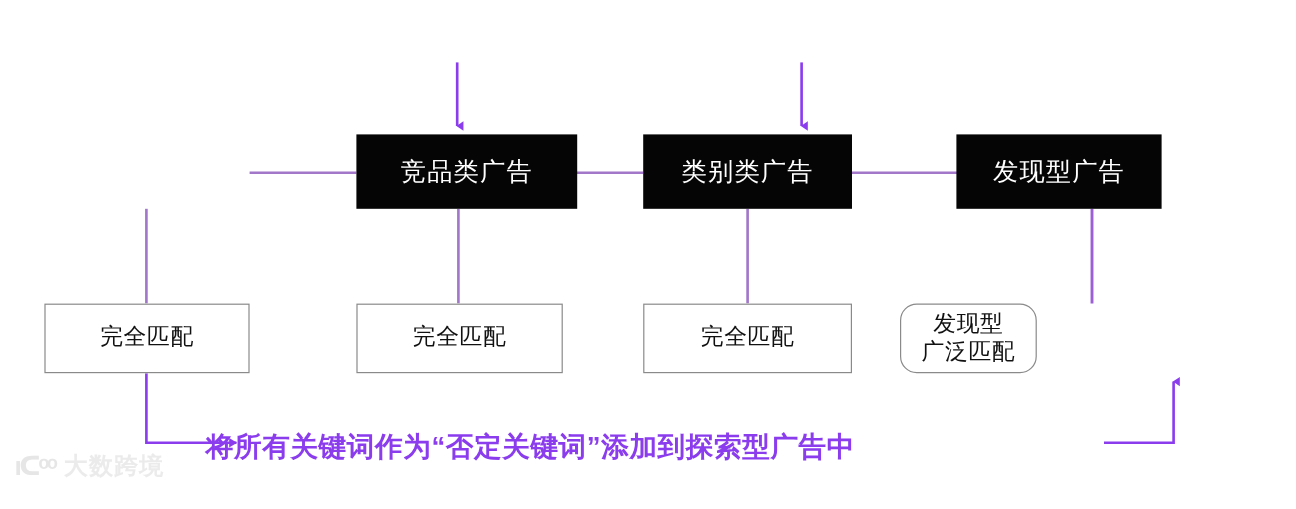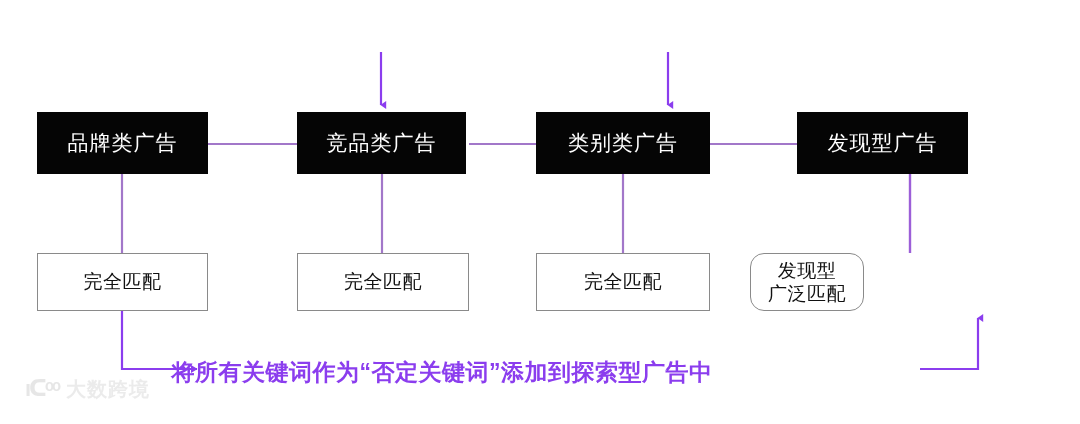--- a/index.html
+++ b/index.html
@@ -78,21 +78,20 @@
     box-sizing: border-box;
   }
   .watermark {
     position: absolute;
     left: 12px;
     top: 378px;
     display: flex;
     align-items: center;
     gap: 7px;
     opacity: 0.85;
-    margin-left: 13px;
   }
   .wm-mark {
     font-size: 22px;
     font-weight: bold;
     color: #e2e2e2;
     line-height: 1;
     letter-spacing: -2px;
   }
   .wm-text {
     font-size: 20px;
@@ -140,25 +139,22 @@
       <line x1="910" y1="174" x2="910" y2="253"></line>
     </g>
 
     <g stroke="#8B3DEE" stroke-width="2.2" fill="none">
       <path d="M122,311 L122,369 L197,369" marker-end="url(#arrow-right)"></path>
       <path d="M920,369 L978,369 L978,318" marker-end="url(#arrow-up)"></path>
     </g>
   </svg>
 
 
-  <div class="node-dark" style="left:37px; top:112px; width:171px;">
-    <span>品牌类广告</span>
-  </div>
 
-  <div class="node-dark" style="left:297px; top:112px; width:169px;">
+  <div class="node-dark" style="left:297px; top:112px; width:184px;">
     <span>竞品类广告</span>
   </div>
 
   <div class="node-dark" style="left:536px; top:112px; width:174px;">
     <span>类别类广告</span>
   </div>
 
   <div class="node-dark" style="left:797px; top:112px; width:171px;">
     <span>发现型广告</span>
   </div>

